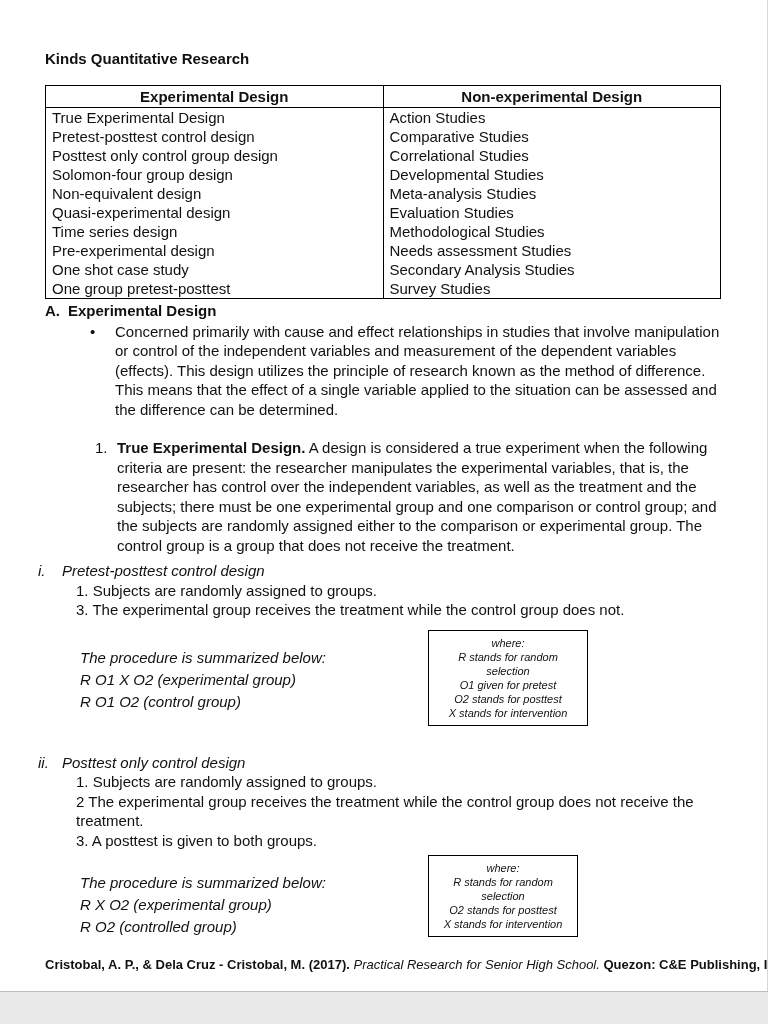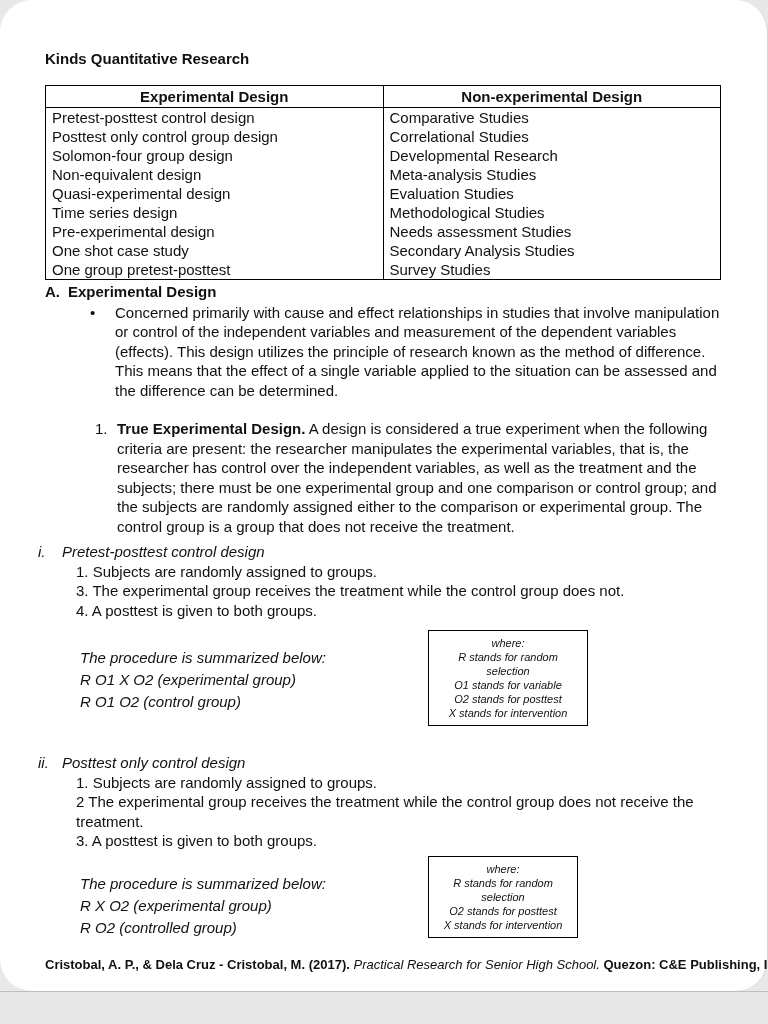--- a/index.html
+++ b/index.html
@@ -7,21 +7,21 @@
   body {
     font-family:"Liberation Sans", sans-serif;
     background:#e8e8e8;
     color:#111;
   }
   .viewport { width:768px; height:1024px; overflow:hidden; background:#e8e8e8; }
   .page {
     width:768px; height:991px; background:#ffffff; position:relative;
     padding:49px 46px 0 45px;
     border-right:1px solid #d6d6d6;
-    font-size:15px; line-height:19.5px;border-radius:32px;
+    font-size:15px; line-height:19.5px;
   }
   .below-page { width:768px; height:33px; background:#e8e8e8; border-top:1px solid #bdbdbd; }
 
   .doc-title { font-size:15px; font-weight:bold; line-height:19px; }
 
   table.design-table {
     width:100%; border-collapse:collapse; margin-top:17px;
     font-size:15px;
   }
   table.design-table th {
@@ -86,30 +86,34 @@
 
     <table class="design-table">
       <thead>
         <tr>
           <th>Experimental Design</th>
           <th>Non-experimental Design</th>
         </tr>
       </thead>
       <tbody>
         <tr>
+          <td>True Experimental Design</td>
+          <td>Action Studies</td>
+        </tr>
+        <tr>
           <td class="ind">Pretest-posttest control design</td>
           <td>Comparative Studies</td>
         </tr>
         <tr>
           <td class="ind">Posttest only control group design</td>
           <td>Correlational Studies</td>
         </tr>
         <tr>
           <td class="ind">Solomon-four group design</td>
-          <td>Developmental Research</td>
+          <td>Developmental Studies</td>
         </tr>
         <tr>
           <td class="ind">Non-equivalent design</td>
           <td>Meta-analysis Studies</td>
         </tr>
         <tr>
           <td>Quasi-experimental design</td>
           <td>Evaluation Studies</td>
         </tr>
         <tr>
@@ -147,33 +151,32 @@
     </div>
 
     <div class="sub-heading">
       <span class="sub-label">i.</span>
       <span>Pretest-posttest control design</span>
     </div>
 
     <div class="steps">
       <div class="step-line">1. Subjects are randomly assigned to groups.</div>
       <div class="step-line">3. The experimental group receives the treatment while the control group does not.</div>
-      <div class="step-line">4. A posttest is given to both groups.</div>
     </div>
 
     <div class="procedure-block block-i">
       <div>
         <div class="proc-line">The procedure is summarized below:</div>
         <div class="proc-line">R O1 X O2 (experimental group)</div>
         <div class="proc-line">R O1 O2 (control group)</div>
       </div>
       <div class="where-box where-box-i">
         <div class="where-title">where:</div>
         <div class="where-line">R stands for random selection</div>
-        <div class="where-line">O1 stands for variable</div>
+        <div class="where-line">O1 given for pretest</div>
         <div class="where-line">O2 stands for posttest</div>
         <div class="where-line">X stands for intervention</div>
       </div>
     </div>
 
     <div class="sub-heading gap-ii">
       <span class="sub-label">ii.</span>
       <span>Posttest only control design</span>
     </div>
 

